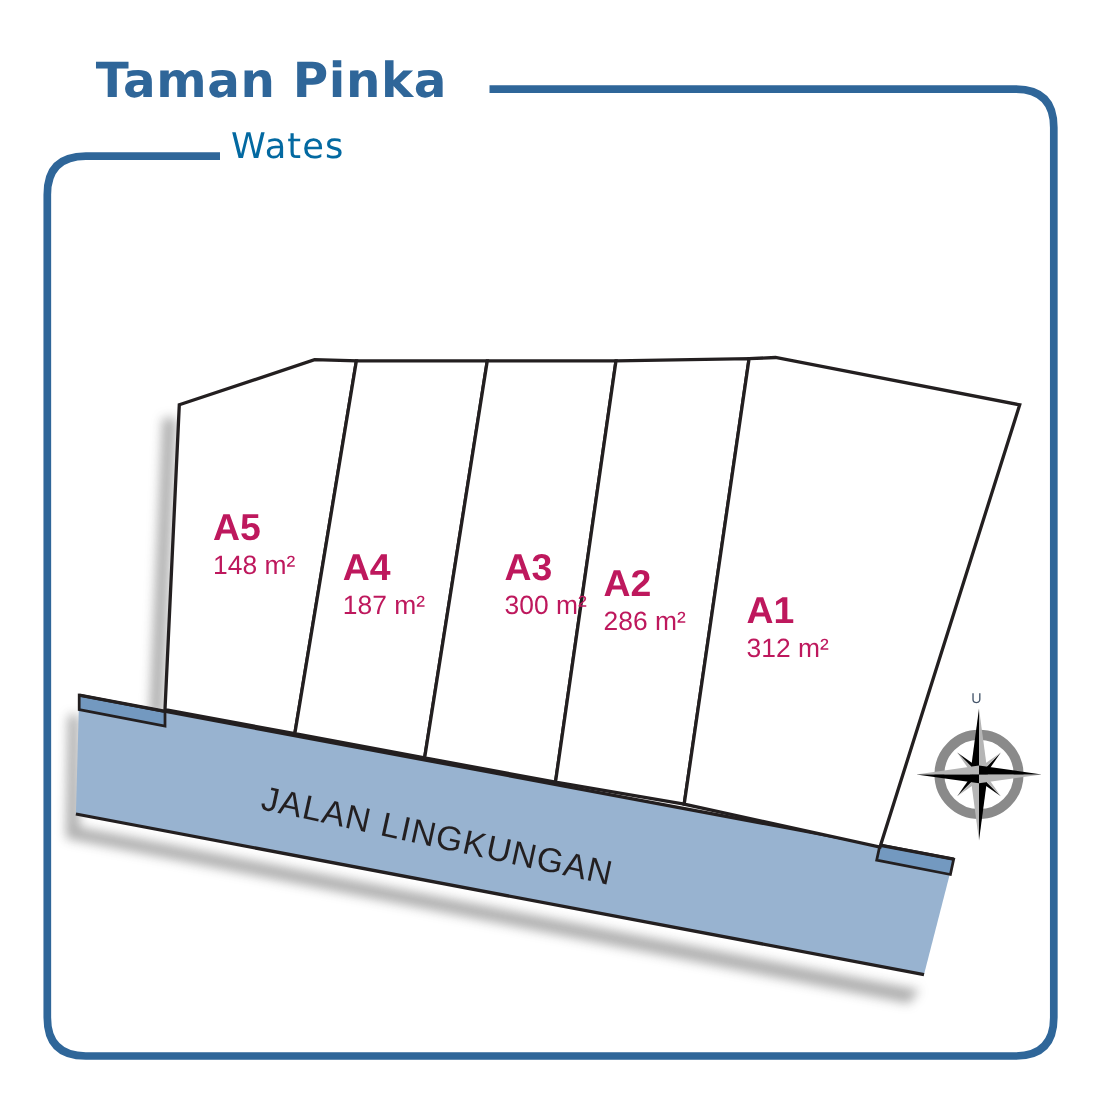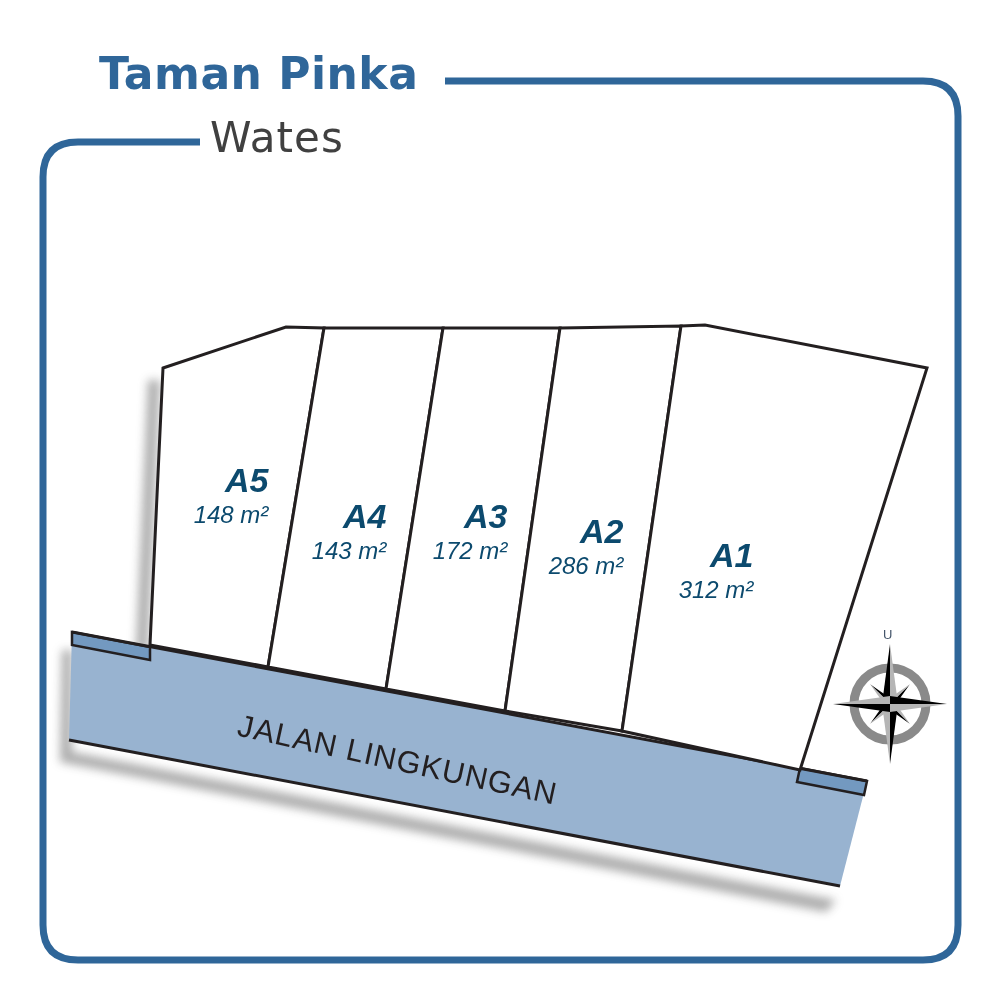--- a/index.html
+++ b/index.html
@@ -1,31 +1,30 @@
 <!DOCTYPE html>
 <html><head>
 <meta charset="utf-8">
 <style>
   html, body { margin:0; padding:0; background:#ffffff; }
   body { width:1000px; height:1000px; position:relative; overflow:hidden; font-family:"Liberation Sans", sans-serif; }
   #canvas { position:absolute; left:0; top:0; width:1000px; height:1000px; }
   .title {
-    position:absolute; left:99px; top:52px;
+    position:absolute; left:87px; top:52px;
     font-family:"DejaVu Sans", sans-serif; font-weight:bold;
     font-size:44px; letter-spacing:0.5px; color:#2f6699; line-height:1;
   }
   .subtitle {
     position:absolute; left:210px; top:117px;
     font-family:"DejaVu Sans", sans-serif; font-weight:normal;
-    font-size:42px; color:#404040; line-height:1; letter-spacing:1px;
+    font-size:32px; color:#0369a1; line-height:1; letter-spacing:1px;
   }
   .lot-label {
-    position:absolute; text-align:right; color:#0c4a6e;
+    position:absolute; text-align:left; color:#be185d;
     transform:translateX(-50%);
-    font-style:italic;
   }
   .lot-id { font-family:"Liberation Sans", sans-serif; font-weight:bold; font-size:34px; line-height:1; display:block; }
   .lot-area { font-family:"Liberation Sans", sans-serif; font-size:24px; line-height:1; display:block; margin-top:6px; }
   .road-label {
     position:absolute; left:242px; top:708px;
     transform-origin:0 0; transform:rotate(12.3deg);
     font-family:"Liberation Sans", sans-serif; font-size:31px; color:#231f20;
     letter-spacing:1px; white-space:nowrap;
   }
   .north-label {
@@ -94,25 +93,25 @@
 
 <div class="title">Taman Pinka</div>
 <div class="subtitle">Wates</div>
 
 <div class="lot-label" style="left:231px; top:463px;">
   <span class="lot-id">A5</span>
   <span class="lot-area">148 m²</span>
 </div>
 <div class="lot-label" style="left:349px; top:499px;">
   <span class="lot-id">A4</span>
-  <span class="lot-area">143 m²</span>
+  <span class="lot-area">187 m²</span>
 </div>
-<div class="lot-label" style="left:470px; top:499px;">
+<div class="lot-label" style="left:496px; top:499px;">
   <span class="lot-id">A3</span>
-  <span class="lot-area">172 m²</span>
+  <span class="lot-area">300 m²</span>
 </div>
 <div class="lot-label" style="left:586px; top:514px;">
   <span class="lot-id">A2</span>
   <span class="lot-area">286 m²</span>
 </div>
 <div class="lot-label" style="left:716px; top:538px;">
   <span class="lot-id">A1</span>
   <span class="lot-area">312 m²</span>
 </div>
 

